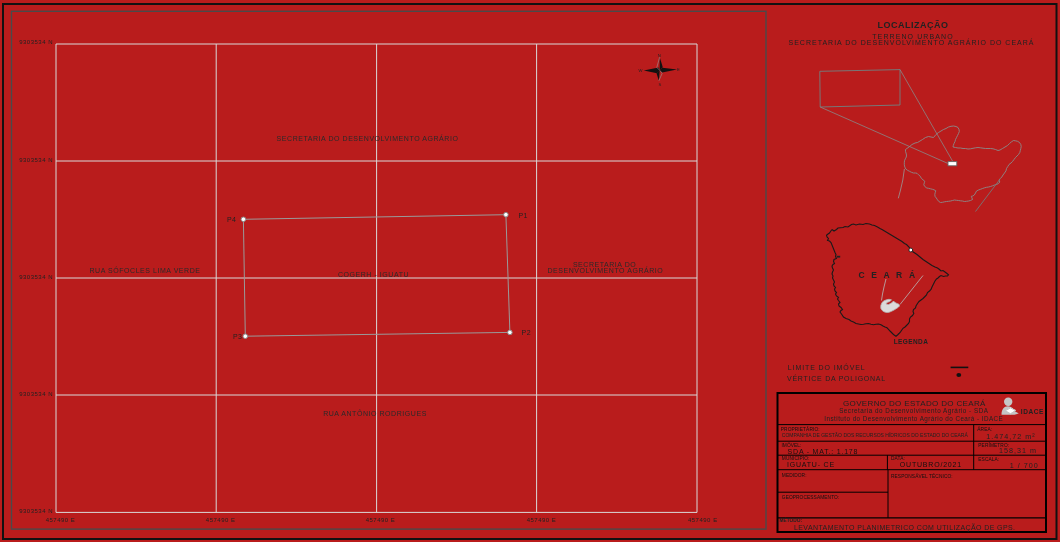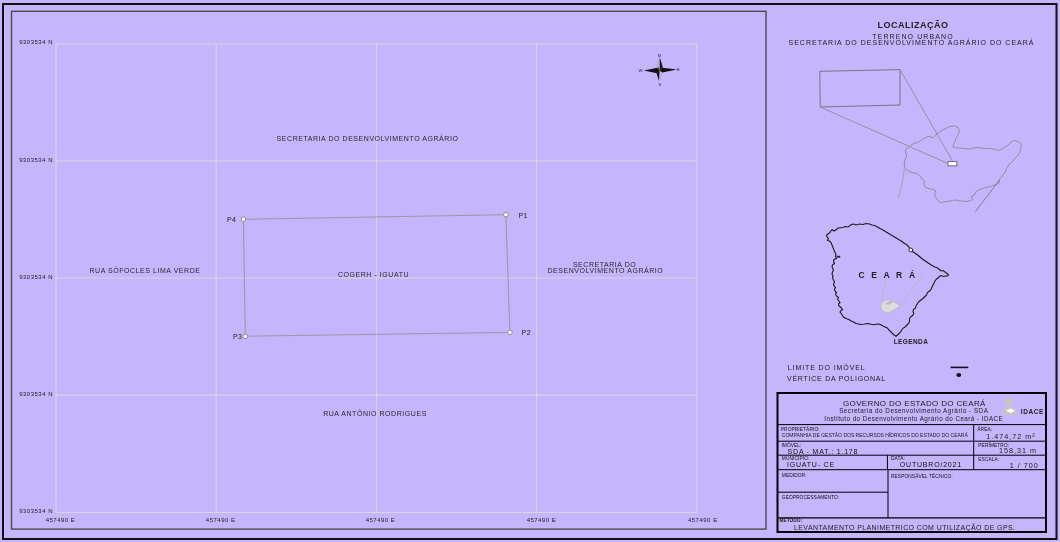--- a/index.html
+++ b/index.html
@@ -1,16 +1,16 @@
 <!DOCTYPE html>
 <html><head>
 <meta charset="utf-8">
 <style>
 html,body{margin:0;padding:0;background:#fff;}
-#page{position:relative;width:1060px;height:542px;background:#c4b5fd;overflow:hidden;}
+#page{position:relative;width:1060px;height:542px;background:#b91c1c;overflow:hidden;}
 svg{position:absolute;left:0;top:0;}
 text{font-family:"Liberation Sans",sans-serif;fill:#222;}
 .t6{font-size:6px;letter-spacing:0.5px;fill:#333;}
 .t7{font-size:7px;letter-spacing:0.55px;fill:#2a2a2a;}
 .pl{font-size:7px;letter-spacing:0.4px;fill:#333;}
 .tb{font-size:4.8px;fill:#111;letter-spacing:0.1px;}
 .tv{font-size:7px;letter-spacing:0.8px;fill:#111;}
 </style>
 </head>
 <body>

